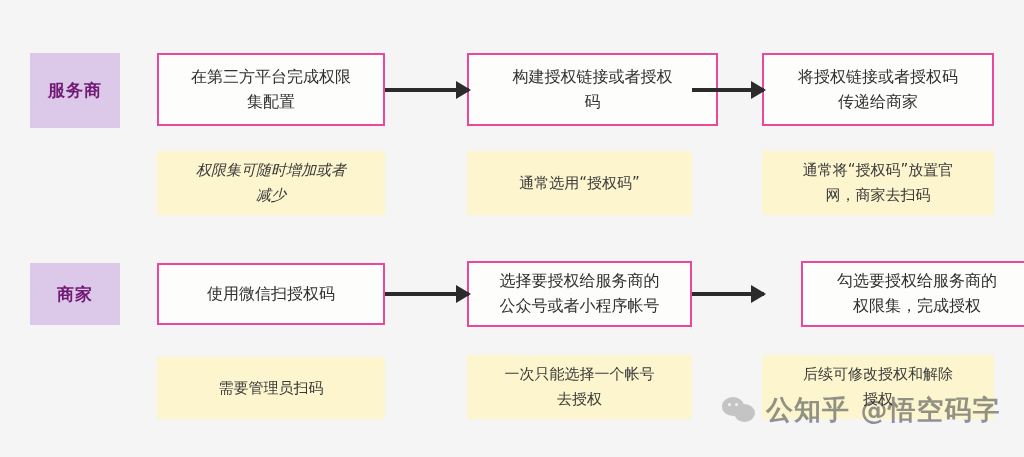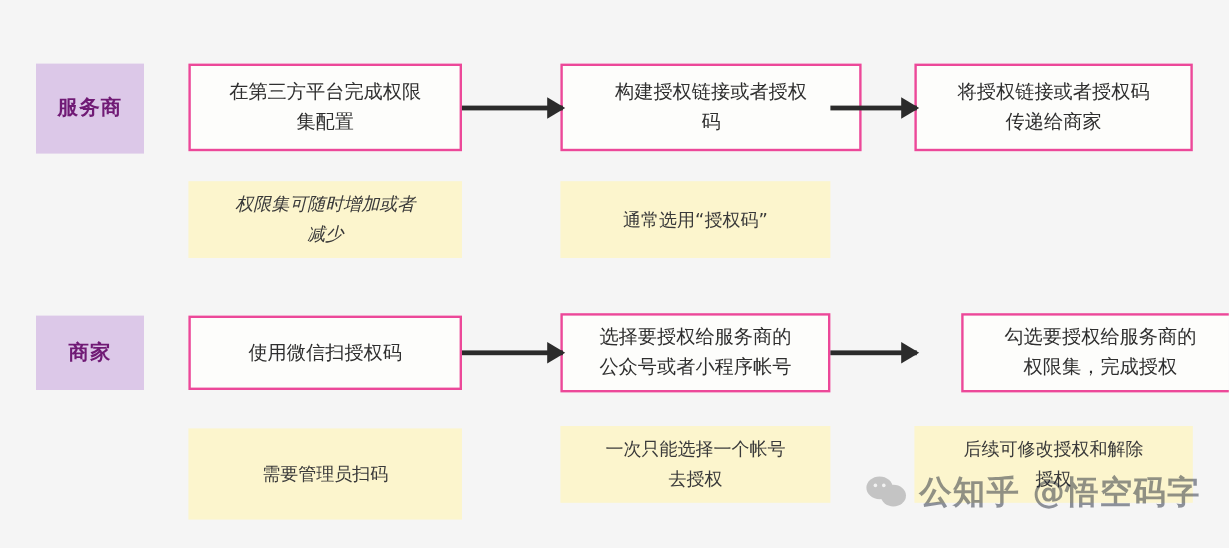--- a/index.html
+++ b/index.html
@@ -74,21 +74,21 @@
     color: #3a3a3a;
     font-size: 15px;
     line-height: 1.65;
     padding: 4px 10px;
     box-sizing: border-box;
     white-space: pre-line;
   }
   .note-box.n1 { left: 157px; top: 151px; width: 228px; height: 64px; font-style: italic; }
   .note-box.n2 { left: 467px; top: 151px; width: 225px; height: 64px; }
   .note-box.n3 { left: 762px; top: 151px; width: 232px; height: 64px; }
-  .note-box.n4 { left: 157px; top: 357px; width: 228px; height: 76px; text-align: center; }
+  .note-box.n4 { left: 157px; top: 357px; width: 228px; height: 62px; text-align: center; }
   .note-box.n5 { left: 467px; top: 355px; width: 225px; height: 64px; }
   .note-box.n6 { left: 762px; top: 355px; width: 232px; height: 64px; }
 
   
   .arrow {
     position: absolute;
     height: 4px;
     background: #2b2b2b;
   }
   .arrow::after {
@@ -157,20 +157,22 @@
 码</div>
   <div class="proc-box p3">将授权链接或者授权码
 传递给商家</div>
 
   <div class="arrow a1"></div>
   <div class="arrow a2"></div>
 
   <div class="note-box n1">权限集可随时增加或者
 减少</div>
   <div class="note-box n2">通常选用“授权码”</div>
+  <div class="note-box n3">通常将“授权码”放置官
+网，商家去扫码</div>
 
   <div class="role-label r2">商家</div>
 
   <div class="proc-box p4">使用微信扫授权码</div>
   <div class="proc-box p5">选择要授权给服务商的
 公众号或者小程序帐号</div>
   <div class="proc-box p6">勾选要授权给服务商的
 权限集，完成授权</div>
 
   <div class="arrow a3"></div>

